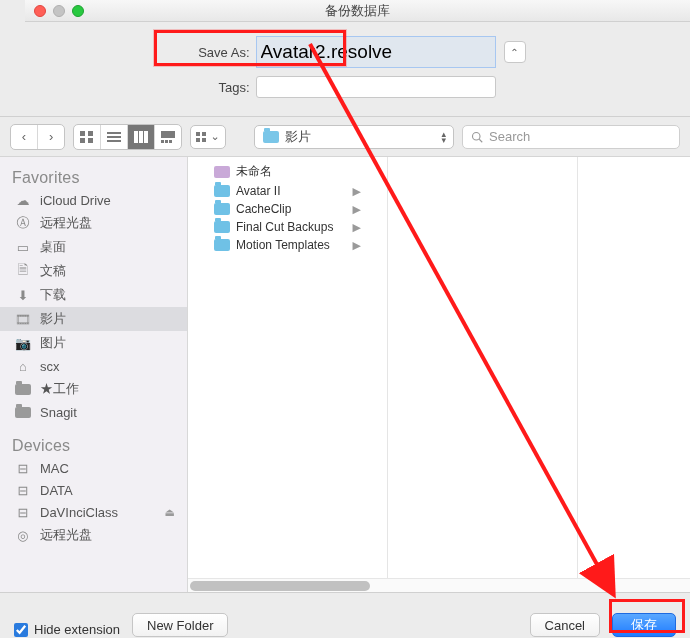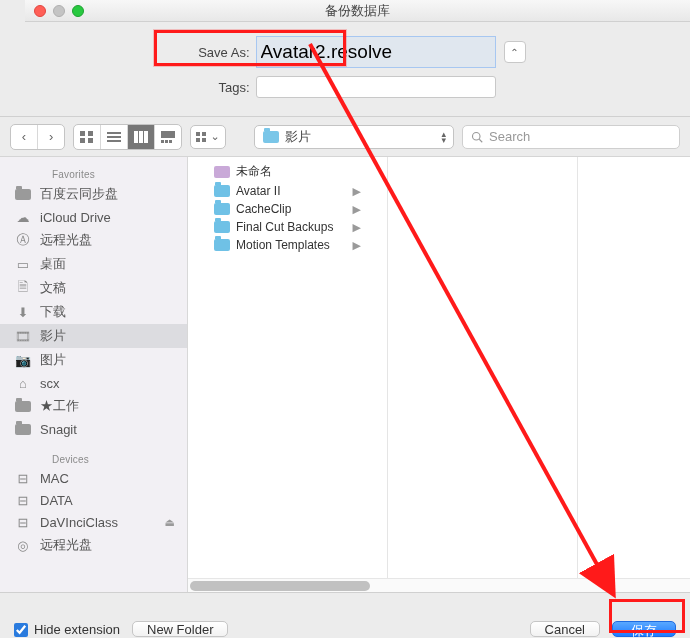--- a/index.html
+++ b/index.html
@@ -36,21 +36,21 @@
   .pathpop{ flex:0 0 200px; margin-left:20px; height:24px; border:1px solid #c4c4c4; border-radius:5px; background:#fff; display:flex; align-items:center; padding:0 8px; gap:6px; color:#444;}
   .pathpop .folder-ico{width:16px;height:12px;background:#7ac6e8;border-radius:2px;position:relative;}
   .pathpop .folder-ico:before{content:"";position:absolute;top:-3px;left:1px;width:6px;height:3px;background:#7ac6e8;border-radius:1px 1px 0 0;}
   .pathpop .carets{margin-left:auto;font-size:9px;color:#666;letter-spacing:-1px;line-height:6px;}
   .searchbox{ margin-left:auto; flex:0 0 218px; height:24px; border:1px solid #cfcfcf; border-radius:5px; background:#fff; display:flex; align-items:center; padding:0 8px; color:#999; gap:6px;}
   .searchbox svg{width:12px;height:12px;}
 
   
   .main{ display:flex; height:436px; background:#fff; border-bottom:1px solid #d0d0d0;}
   .sidebar{ width:188px; background:#f2f0f4; border-right:1px solid #d8d8d8; overflow:hidden; padding-top:6px;}
-  .sidebar .sec{ font-size:10px; color:#8a8a8a; padding:6px 12px 2px; letter-spacing:.2px;margin-left:40px;}
+  .sidebar .sec{ font-size:16px; color:#8a8a8a; padding:6px 12px 2px; letter-spacing:.2px;}
   .sidebar .item{ display:flex; align-items:center; gap:8px; padding:3px 12px 3px 14px; color:#555; font-size:13px; cursor:default;}
   .sidebar .item.sel{ background:#dcdce0;}
   .sidebar .ico{ width:18px; height:16px; display:flex; align-items:center; justify-content:center; color:#8a8a8a;}
   .sidebar .item .eject{margin-left:auto;color:#9a9a9a;font-size:11px;}
   .ico.folder{position:relative;} .ico.folder span{display:block;width:16px;height:11px;background:#9a9a9a;border-radius:2px;position:relative;} .ico.folder span:before{content:"";position:absolute;top:-3px;left:1px;width:6px;height:3px;background:#9a9a9a;border-radius:1px 1px 0 0;}
 
   .filecol{ flex:1; display:flex; position:relative;}
   .col{ width:200px; padding:4px 16px; border-right:1px solid #e5e5e5; overflow:hidden;}
   .col .row-item{ display:flex; align-items:center; gap:6px; padding:2px 10px; font-size:12px; color:#333;}
   .col .row-item .folder-ico{width:16px;height:12px;background:#6fc1e6;border-radius:2px;position:relative;flex:0 0 16px;}
@@ -58,21 +58,21 @@
   .col .row-item .disclosure{margin-left:auto;color:#9a9a9a;font-size:11px;}
   .col .row-item .clip-ico{width:16px;height:12px;background:#c9a9d8;border-radius:2px;flex:0 0 16px;display:flex;align-items:center;justify-content:center;}
   .col2{ width:190px; border-right:1px solid #e5e5e5;}
   .scrollbar{ position:absolute; bottom:0; left:0; right:0; height:14px; background:#fafafa; border-top:1px solid #e6e6e6;}
   .scrollbar .thumb{position:absolute;left:2px;top:2px;width:180px;height:10px;background:#c1c1c1;border-radius:5px;}
 
   
   .footer{ height:44px; display:flex; align-items:flex-end; padding:0 14px; gap:12px; background:#ececec;}
   .chk{ display:flex; align-items:center; gap:6px; font-size:13px;}
   .chk input{width:14px;height:14px;accent-color:#2a7bde;}
-  .btn{ height:16px; padding:0 14px; border:1px solid #c6c6c6; border-radius:5px; background:linear-gradient(#fff,#f2f2f2); font-size:13px; color:#333;}
+  .btn{ height:24px; padding:0 14px; border:1px solid #c6c6c6; border-radius:5px; background:linear-gradient(#fff,#f2f2f2); font-size:13px; color:#333;}
   .btn.primary{ background:linear-gradient(#5aa8ff,#1f7cff); border:1px solid #1e6be0; color:#fff; padding:0 18px;}
   .flex-spacer{flex:1;}
   .save-hilite{ position:absolute; right:5px; bottom:5px; width:76px; height:34px; border:3px solid #ff1a1a; pointer-events:none;}
 
   
   .arrow-svg{position:absolute;left:0;top:0;width:690px;height:638px;pointer-events:none;}
 </style>
 </head>
 <body>
 
@@ -160,26 +160,20 @@
         <line x1="11" y1="11" x2="15" y2="15" stroke="#999" stroke-width="1.5"></line>
       </svg>
     <span>Search</span>
   </div>
 </div>
 
 <div class="main">
   <div class="sidebar">
     <div class="sec">Favorites</div>
     <div id="fav-list">
-        <div class="item">
-          <span class="ico folder">
-            <span></span>
-          </span>
-          <span>百度云同步盘</span>
-        </div>
         <div class="item">
           <span class="ico">☁︎</span>
           <span>iCloud Drive</span>
         </div>
         <div class="item">
           <span class="ico">Ⓐ</span>
           <span>远程光盘</span>
         </div>
         <div class="item">
           <span class="ico">▭</span>

